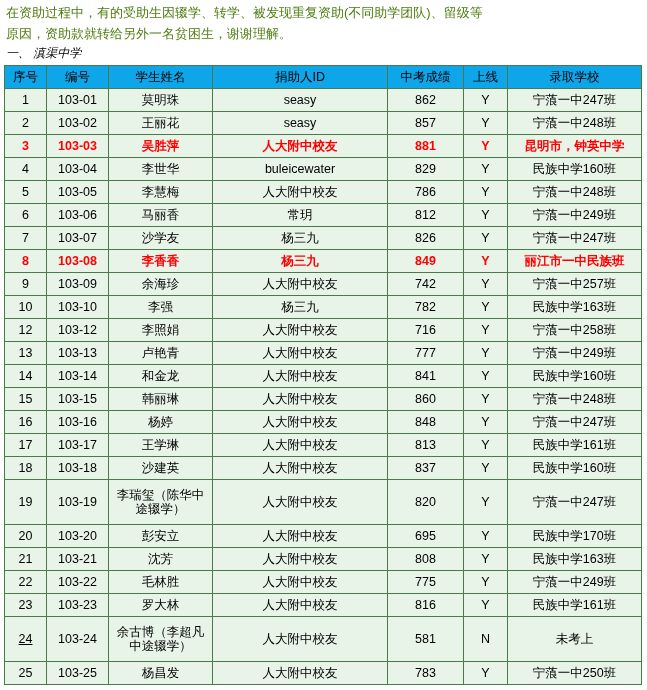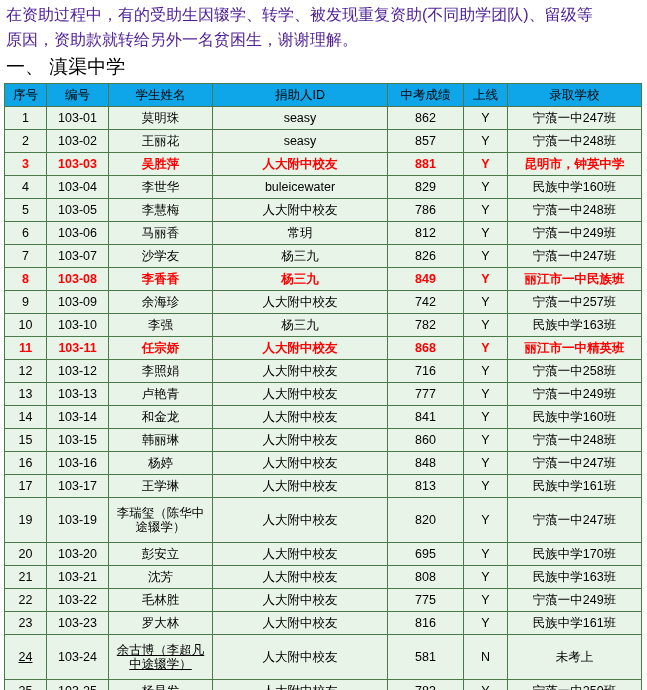--- a/index.html
+++ b/index.html
@@ -17,29 +17,30 @@
   }
   .page {
     width: 647px;
     height: 690px;
     position: relative;
     box-sizing: border-box;
   }
   .intro {
     padding: 3px 6px 0 6px;
     line-height: 1.5;
-    font-size: 16px;
-    color: #4c1d95;
+    font-size: 13px;
+    color: #4d7c0f;
   }
   .intro p {
     margin: 0 0 1px 0;
   }
   .section-title {
     padding: 1px 6px 3px 6px;
-    font-size: 19px;
+    font-size: 12px;
+    font-style: italic;
   }
   table.grid {
     border-collapse: collapse;
     width: 637px;
     margin: 0 4px;
     table-layout: fixed;
     background: #e8f3e8;
   }
   table.grid th, table.grid td {
     border: 1px solid #4a7a4a;
@@ -195,29 +196,20 @@
         </tr>
         <tr>
           <td>10</td>
           <td>103-10</td>
           <td class="left">李强</td>
           <td class="left">杨三九</td>
           <td>782</td>
           <td>Y</td>
           <td>民族中学163班</td>
         </tr>
-        <tr class="red">
-          <td>11</td>
-          <td>103-11</td>
-          <td class="left">任宗娇</td>
-          <td class="left">人大附中校友</td>
-          <td>868</td>
-          <td>Y</td>
-          <td>丽江市一中精英班</td>
-        </tr>
         <tr>
           <td>12</td>
           <td>103-12</td>
           <td class="left">李照娟</td>
           <td class="left">人大附中校友</td>
           <td>716</td>
           <td>Y</td>
           <td>宁蒗一中258班</td>
         </tr>
         <tr>
@@ -257,20 +249,29 @@
           <td>宁蒗一中247班</td>
         </tr>
         <tr>
           <td>17</td>
           <td>103-17</td>
           <td class="left">王学琳</td>
           <td class="left">人大附中校友</td>
           <td>813</td>
           <td>Y</td>
           <td>民族中学161班</td>
+        </tr>
+        <tr>
+          <td>18</td>
+          <td>103-18</td>
+          <td class="left">沙建英</td>
+          <td class="left">人大附中校友</td>
+          <td>837</td>
+          <td>Y</td>
+          <td>民族中学160班</td>
         </tr>
         <tr>
           <td style="height: 42px;">19</td>
           <td style="height: 42px; text-align: center;">103-19</td>
           <td class="left wrap" style="height: 42px;">李瑞玺（陈华中途辍学）</td>
           <td class="left" style="height: 42px;">人大附中校友</td>
           <td style="height: 42px;">820</td>
           <td style="height: 42px;">Y</td>
           <td style="height: 42px;">宁蒗一中247班</td>
         </tr>
@@ -306,21 +307,21 @@
           <td>103-23</td>
           <td class="left">罗大林</td>
           <td class="left">人大附中校友</td>
           <td>816</td>
           <td>Y</td>
           <td>民族中学161班</td>
         </tr>
         <tr>
           <td style="height: 42px; text-decoration: underline;">24</td>
           <td style="height: 42px; margin-top: 39px;">103-24</td>
-          <td class="left wrap" style="height: 42px; text-decoration: underline;">余古博（李超凡中途辍学）</td>
+          <td class="left wrap" style="height: 42px;">余古博（李超凡中途辍学）</td>
           <td class="left" style="height: 42px;">人大附中校友</td>
           <td style="height: 42px;">581</td>
           <td style="height: 42px;">N</td>
           <td class="left" style="height: 42px;">未考上</td>
         </tr>
         <tr>
           <td>25</td>
           <td>103-25</td>
           <td class="left">杨昌发</td>
           <td class="left">人大附中校友</td>

